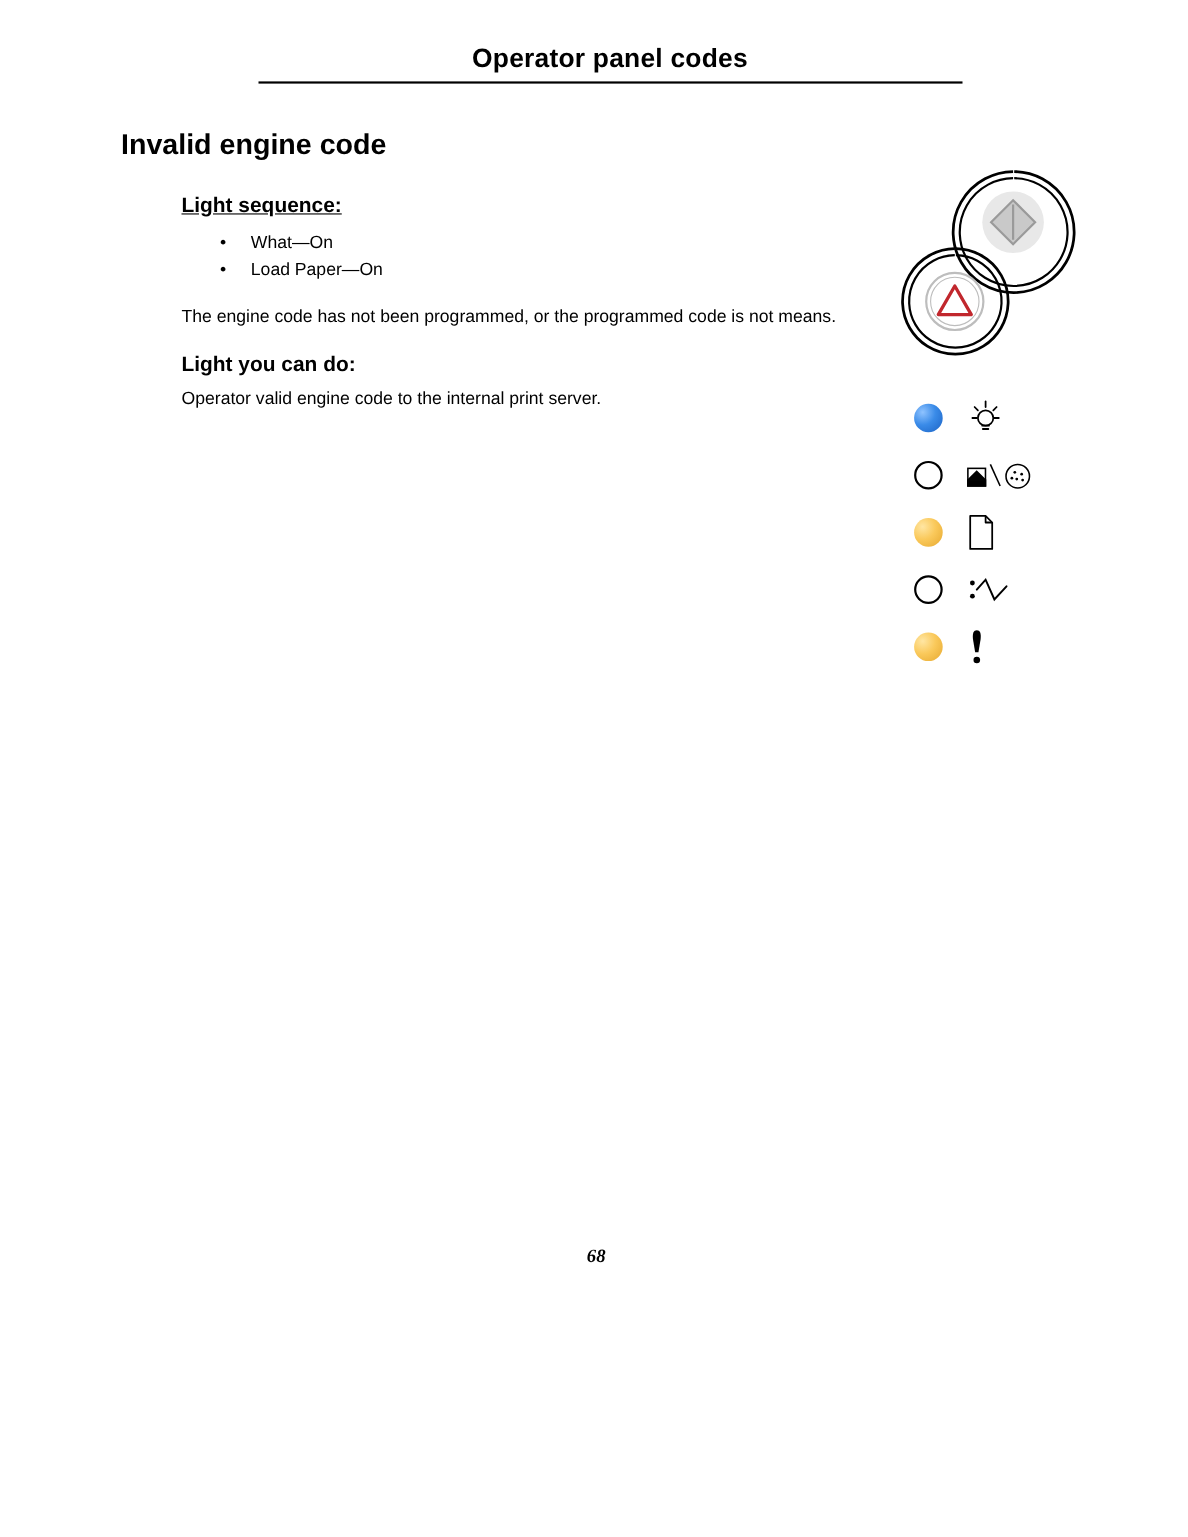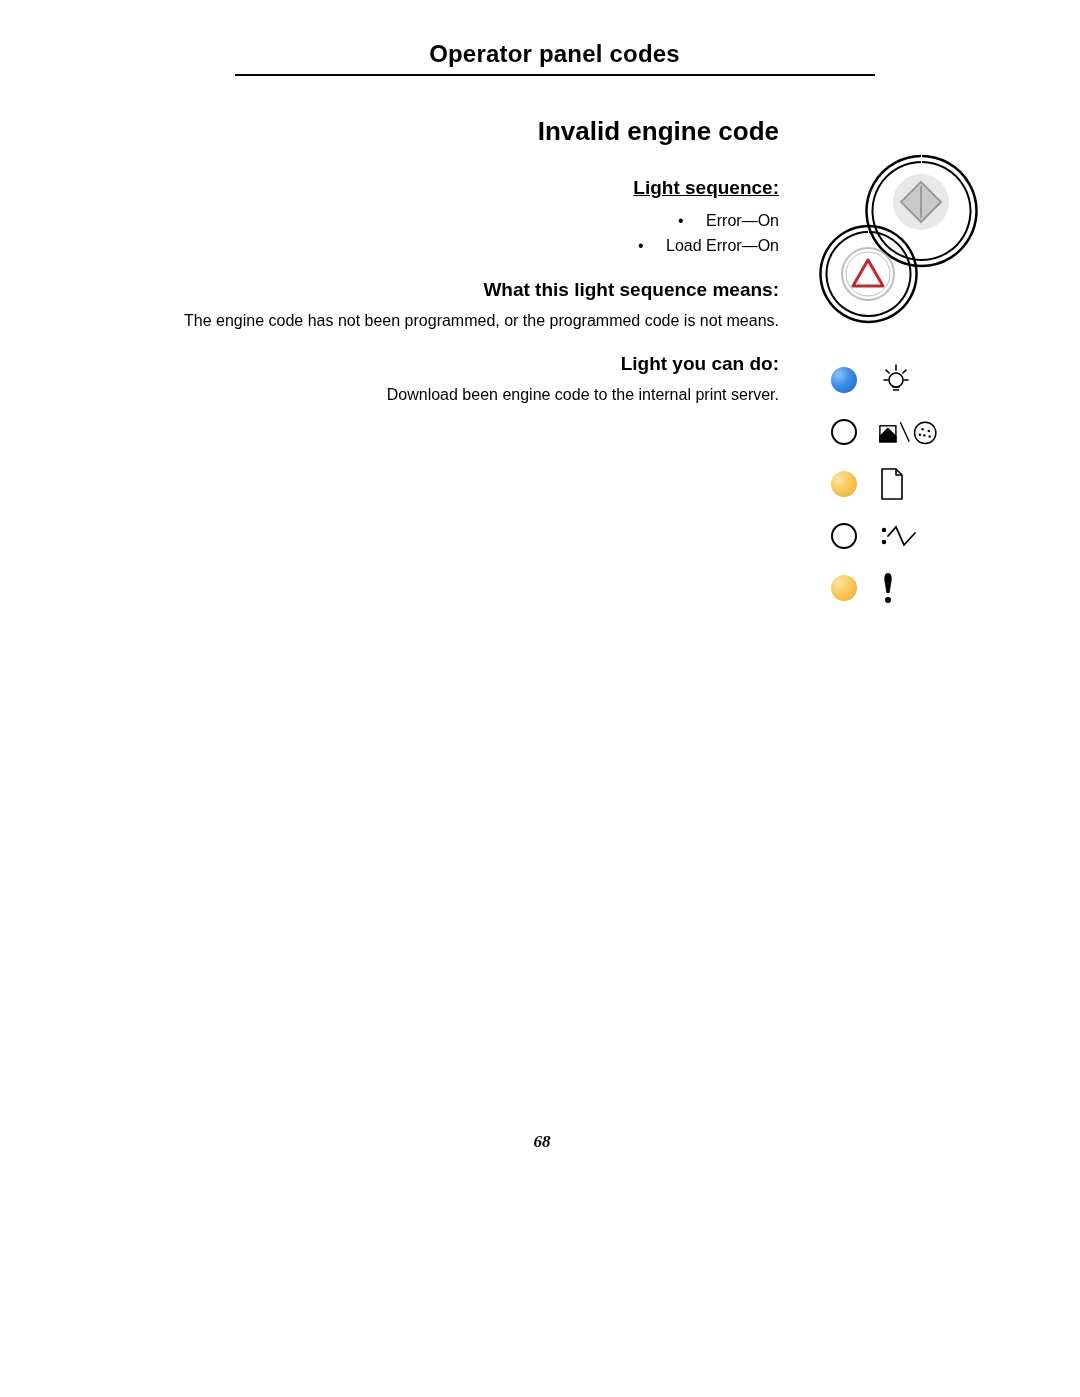--- a/index.html
+++ b/index.html
@@ -26,21 +26,20 @@
   }
   .rule {
     width: 640px;
     height: 0;
     border-top: 2px solid #000;
     margin: 0 auto 40px auto;
   }
   .two-col {
     display: flex;
     align-items: flex-start;
-    text-align: right;
   }
   .textcol {
     flex: 1 1 auto;
     padding-right: 20px;
   }
   .panelcol {
     flex: 0 0 200px;
     width: 200px;
   }
   .section-title {
@@ -126,29 +125,28 @@
   <div class="header">Operator panel codes</div>
   <div class="rule"></div>
 
   <div class="two-col">
 
     <div class="textcol">
       <h2 class="section-title">Invalid engine code</h2>
 
       <div class="sub first">Light sequence:</div>
       <ul class="bullets">
-        <li>Error—On</li>
-        <li>Load Error—On</li>
+        <li>What—On</li>
+        <li>Load Paper—On</li>
       </ul>
 
-      <div class="sub">What this light sequence means:</div>
       <div class="para">The engine code has not been programmed, or the programmed code is not means.</div>
 
       <div class="sub">Light you can do:</div>
-      <div class="para">Download been engine code to the internal print server.</div>
+      <div class="para">Operator valid engine code to the internal print server.</div>
     </div>
 
     <div class="panelcol">
 
       <svg class="panel-svg" width="200" height="220" viewBox="0 0 200 220">
 
         <g fill="none" stroke="#000" stroke-width="2.5">
           <path d="
             M 103 30
             a 55 55 0 1 1 -1 0

